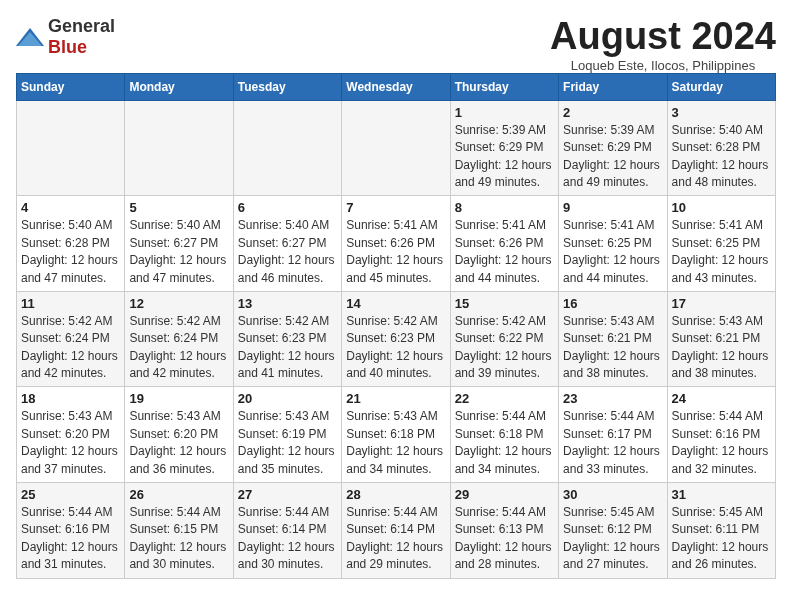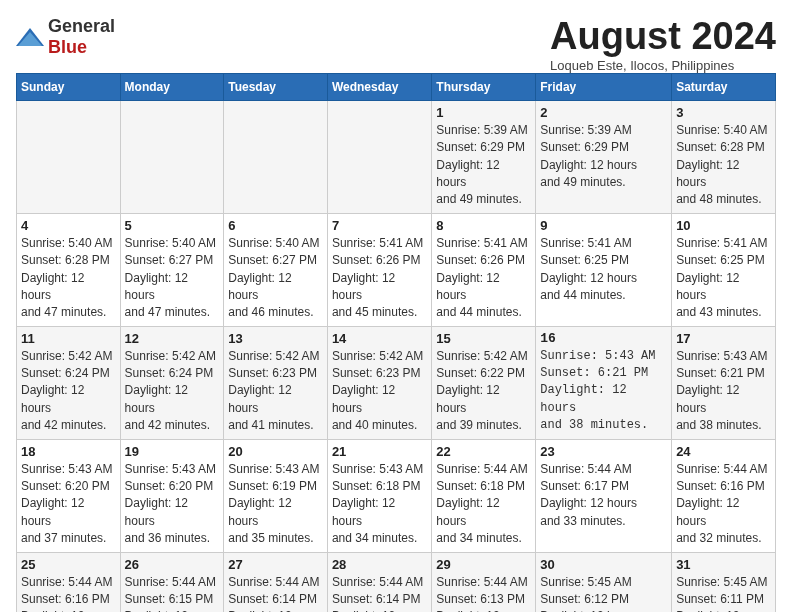--- a/index.html
+++ b/index.html
@@ -28,21 +28,21 @@
     .logo-text-blue {
       font-size: 18px;
       font-weight: bold;
       color: #b91c1c;
     }
     .logo-icon {
       width: 28px;
       height: 22px;
     }
     .title-area {
-      text-align: left;
+      text-align: center;
     }
     .main-title {
       font-size: 38px;
       font-weight: bold;
       color: #222;
       line-height: 1.1;
     }
     .subtitle {
       font-size: 13px;
       color: #444;
@@ -227,21 +227,21 @@
 Daylight: 12 hours
 and 40 minutes.</div>
         </td>
         <td style="min-height: 80px;">
           <span class="day-number">15</span>
           <div class="day-info" style="white-space: pre-line;">Sunrise: 5:42 AM
 Sunset: 6:22 PM
 Daylight: 12 hours
 and 39 minutes.</div>
         </td>
-        <td style="min-height: 80px; font-family: Liberation Mono, monospace;">
+        <td style="min-height: 80px;">
           <span class="day-number">16</span>
           <div class="day-info" style="white-space: pre-line;">Sunrise: 5:43 AM
 Sunset: 6:21 PM
 Daylight: 12 hours
 and 38 minutes.</div>
         </td>
         <td style="min-height: 80px;">
           <span class="day-number">17</span>
           <div class="day-info" style="white-space: pre-line;">Sunrise: 5:43 AM
 Sunset: 6:21 PM

